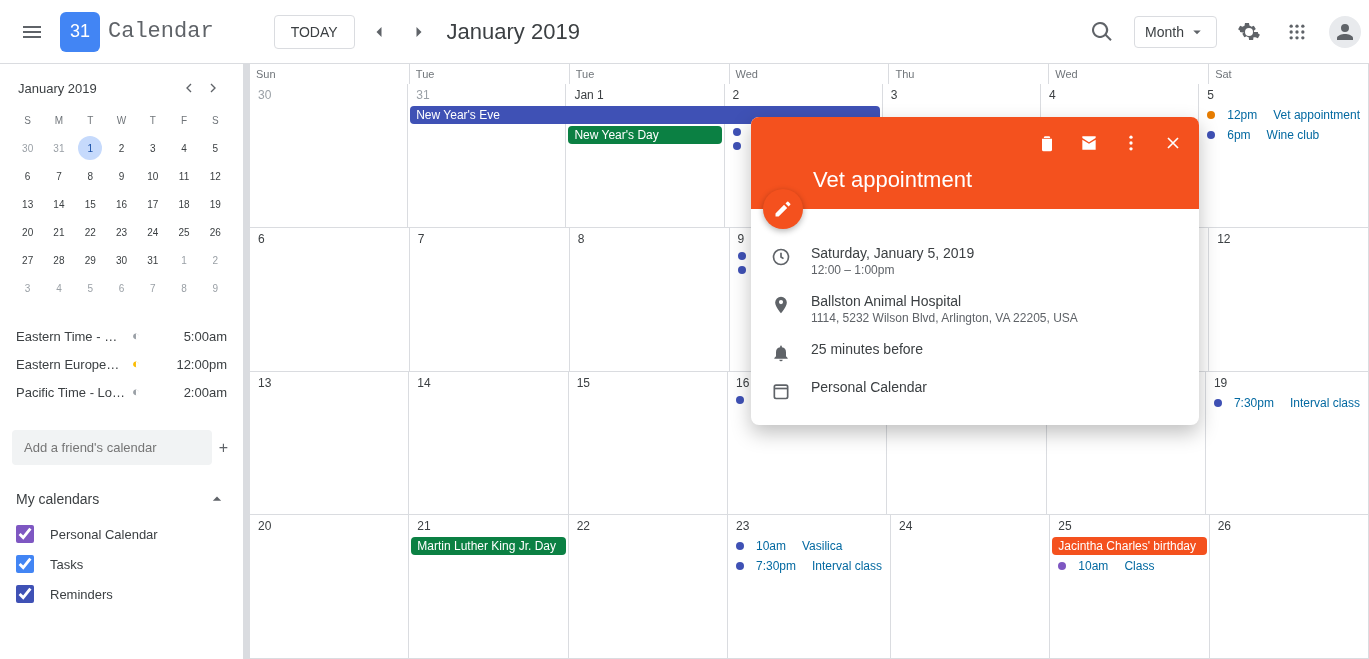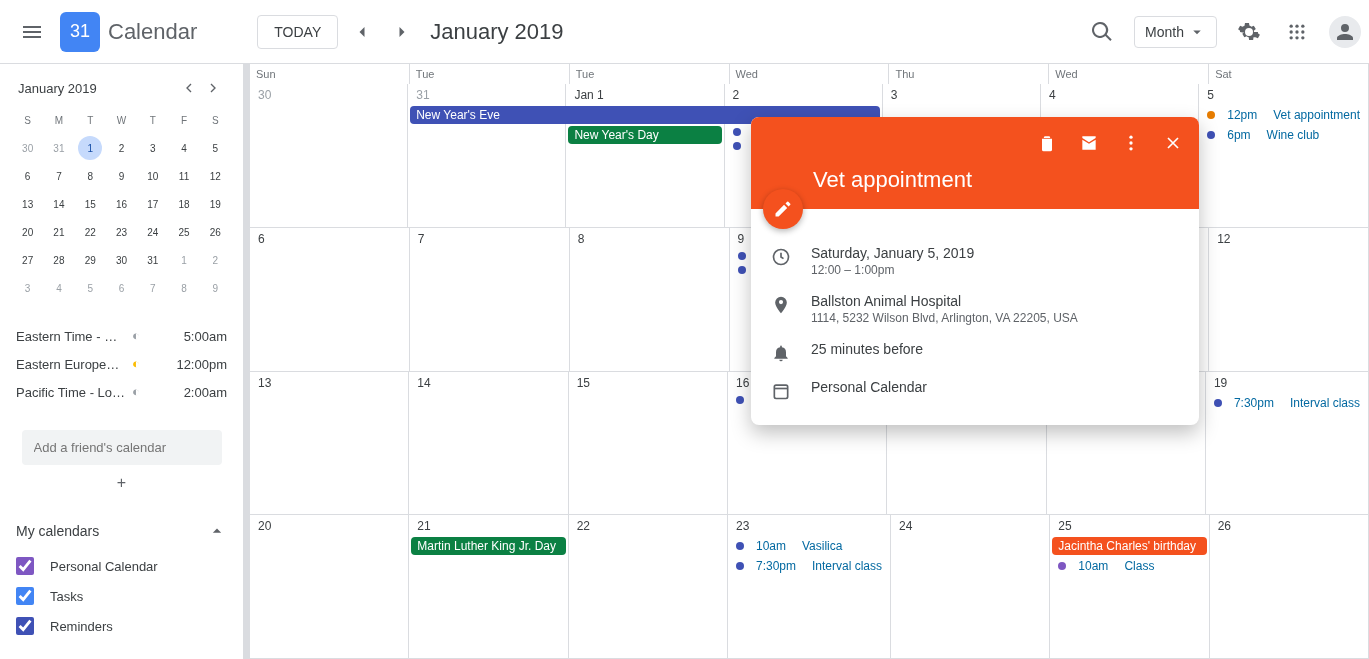--- a/index.html
+++ b/index.html
@@ -4,21 +4,21 @@
 <style>
 * { margin: 0; padding: 0; box-sizing: border-box; font-family: Arial, sans-serif; }
 body { width: 1369px; height: 659px; overflow: hidden; background: #fff; color: #3c4043; }
 
 
 .header { display: flex; align-items: center; height: 64px; padding: 0 8px; border-bottom: 1px solid #dadce0; }
 .menu-btn { width: 48px; height: 48px; display:flex; align-items:center; justify-content:center; border-radius:50%; cursor:pointer;}
 .menu-btn svg { width:24px; height:24px; fill:#5f6368;}
 .logo-box { display:flex; align-items:center; margin-left:4px;}
 .logo-img { width:40px; height:40px; background:#4285f4; border-radius:6px; display:flex; align-items:center; justify-content:center; color:#fff; font-weight:500; font-size:18px;}
-.logo-text { font-size:22px; color:#5f6368; margin-left:8px;}
+.logo-text { font-size:22px; color:#5f6368; margin-left:8px;font-family:Liberation Mono, monospace;}
 .today-btn { margin-left:60px; border:1px solid #dadce0; border-radius:4px; padding:8px 16px; font-size:14px; color:#3c4043; background:#fff;}
 .nav-arrow { width:32px; height:32px; display:flex; align-items:center; justify-content:center; border-radius:50%; cursor:pointer; margin-left:8px;}
 .nav-arrow svg { width:20px; height:20px; fill:#5f6368;}
 .big-title { font-size:22px; color:#3c4043; margin-left:12px;}
 .spacer { flex:1; }
 .header-icon { width:40px; height:40px; display:flex; align-items:center; justify-content:center; border-radius:50%; cursor:pointer; margin:0 4px;}
 .header-icon svg{width:24px;height:24px;fill:#5f6368;}
 .view-select { display:flex; align-items:center; border:1px solid #dadce0; border-radius:4px; padding:6px 10px; font-size:14px; color:#3c4043; margin:0 8px;}
 .view-select svg{width:18px;height:18px;fill:#5f6368; margin-left:4px;}
 .avatar { width:32px; height:32px; border-radius:50%; background:#e8eaed; display:flex; align-items:center; justify-content:center; margin-left:8px;}
@@ -46,21 +46,21 @@
 
 .tz-section { margin-top:20px;}
 .tz-row { display:flex; align-items:center; justify-content:space-between; font-size:13px; color:#3c4043; padding:6px 4px;}
 .tz-left { display:flex; align-items:center; overflow:hidden;}
 .tz-name { white-space:nowrap; overflow:hidden; text-overflow:ellipsis; max-width:110px;}
 .tz-moon { width:16px; height:16px; margin-left:6px; display:inline-block;}
 .moon-y { color:#fbbc04;}
 .moon-g { color:#9aa0a6;}
 .tz-time { font-size:13px;}
 
-.friend-row { display:flex; align-items:center; margin-top:24px; gap:4px;flex-direction:column;}
+.friend-row { display:flex; align-items:center; margin-top:24px; gap:4px;}
 .friend-input { flex:1; background:#f1f3f4; border:none; border-radius:4px; padding:10px 12px; font-size:13px; color:#5f6368;}
 .friend-plus { width:28px; height:28px; display:flex; align-items:center; justify-content:center; cursor:pointer; color:#5f6368;}
 
 .section-head { display:flex; align-items:center; justify-content:space-between; margin-top:20px; font-size:14px; padding:4px 4px;}
 .section-head svg{width:20px;height:20px;fill:#5f6368;}
 .cal-list { margin-top:6px;}
 .cal-item { display:flex; align-items:center; padding:6px 4px; font-size:13px;}
 .cal-item input[type=checkbox]{ width:18px; height:18px; margin-right:16px; accent-color:#9c27b0;}
 .cal-item.pers input{accent-color:#7e57c2;}
 .cal-item.rem input{accent-color:#3f51b5;}

